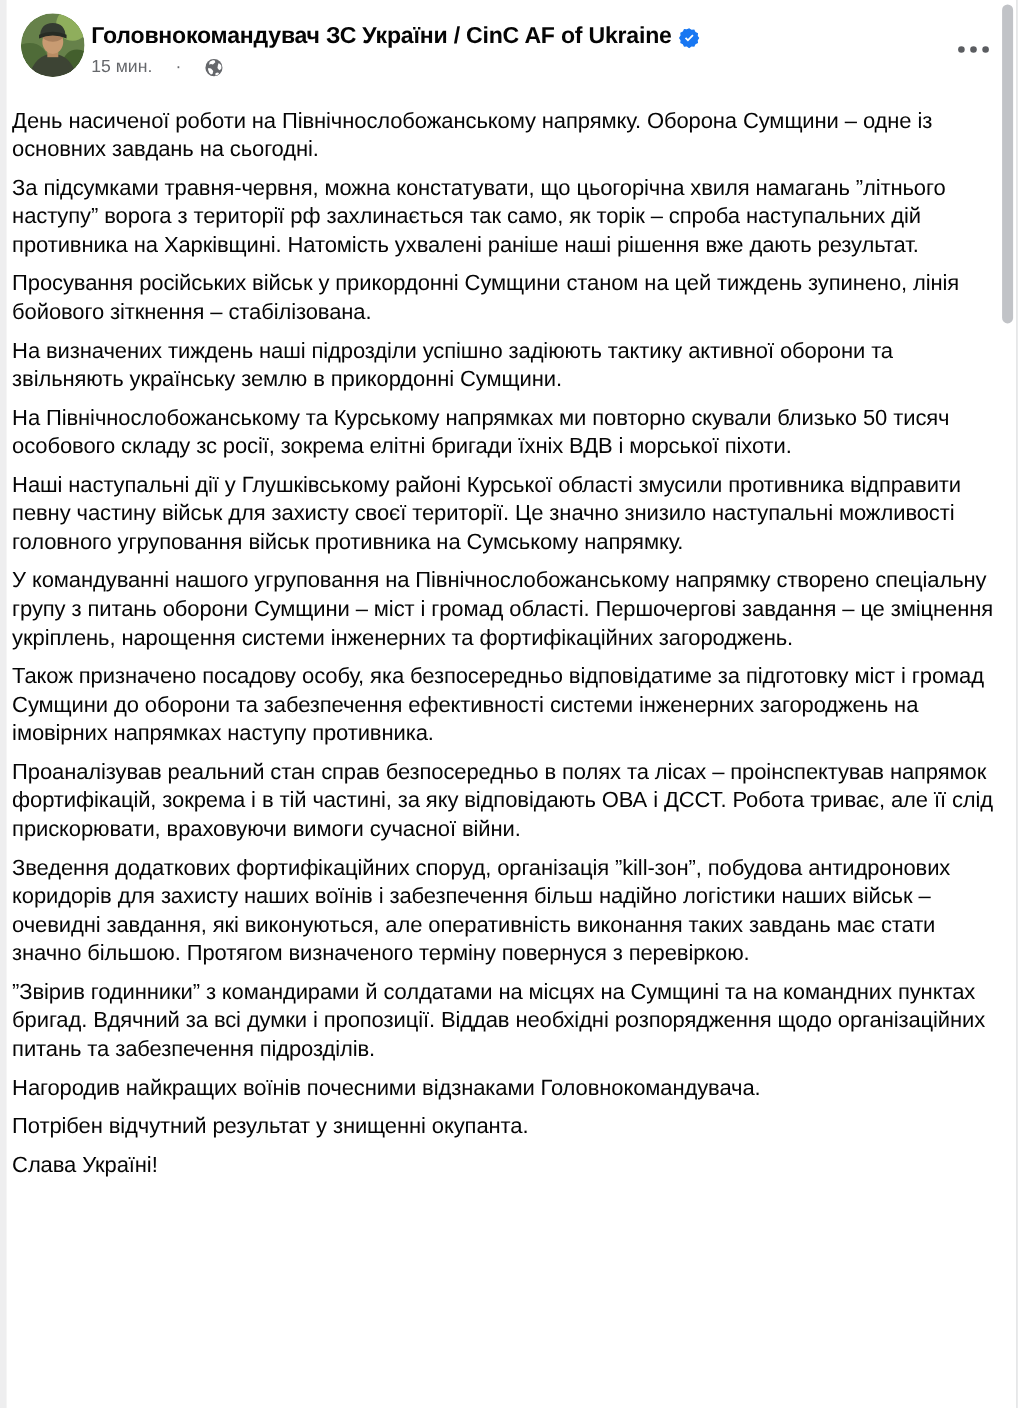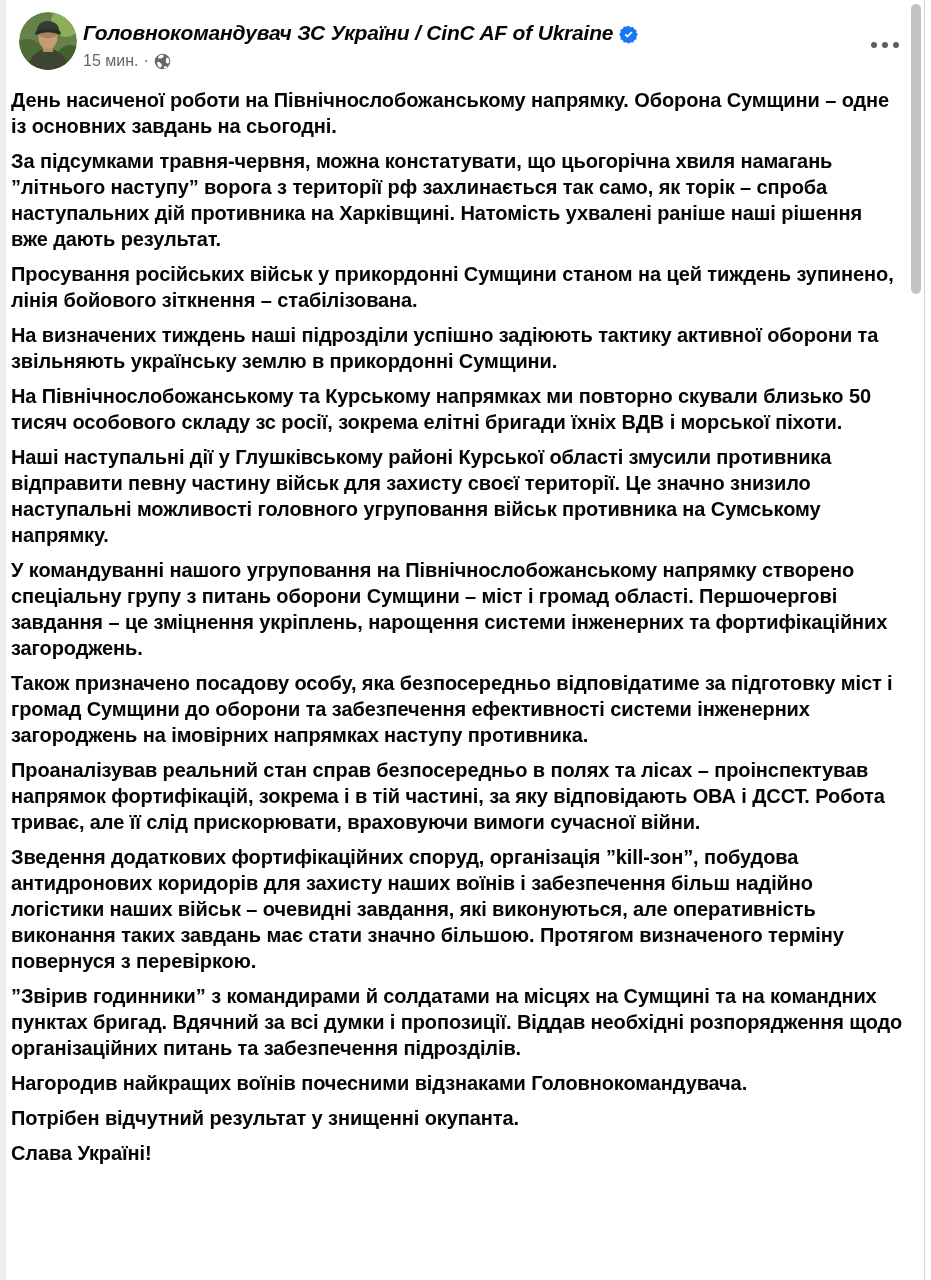--- a/index.html
+++ b/index.html
@@ -32,42 +32,42 @@
   }
 
   
   .post-header { position: absolute; left: 0; top: 0; width: 100%; height: 84px; }
   .avatar {
     position: absolute; left: 19px; top: 12px;
     width: 58px; height: 58px; border-radius: 50%;
     overflow: hidden; cursor: pointer;
   }
   .header-text { position: absolute; left: 83px; top: 21px; }
-  .name-row { display: flex; align-items: center; gap: 6px; font-style: italic; }
+  .name-row { display: flex; align-items: center; gap: 6px; }
   .page-name {
     font-size: 21px; font-weight: 700; color: #050505;
     letter-spacing: -0.2px; cursor: pointer; white-space: nowrap;
   }
   .badge { width: 19px; height: 19px; flex: 0 0 auto; margin-top: 2px; }
   .meta-row {
-    display: flex; align-items: center; gap: 5px;
+    display: flex; align-items: center; gap: 21px;
     margin-top: 7px; color: #65676B; font-size: 16px;
   }
   .globe { width: 17px; height: 17px; display: block; }
   .more-btn {
     position: absolute; right: 24px; top: 32px;
     width: 44px; height: 26px;
     display: flex; align-items: center; justify-content: center; gap: 5px;
     cursor: pointer; border-radius: 6px;
   }
   .more-btn .dot { width: 6px; height: 6px; border-radius: 50%; background: #5b5d61; }
 
   
   .post-body {
-    position: absolute; left: 11px; top: 87px; width: 893px; font-weight: bold;
+    position: absolute; left: 11px; top: 97px; width: 893px;
   }
   .post-body p {
     font-size: 20px; line-height: 26px; color: #050505;
     margin: 0 0 9px 0; letter-spacing: -0.1px;
   }
   .post-body p:last-child { margin-bottom: 0; }
 </style>
 </head>
 <body>
 

